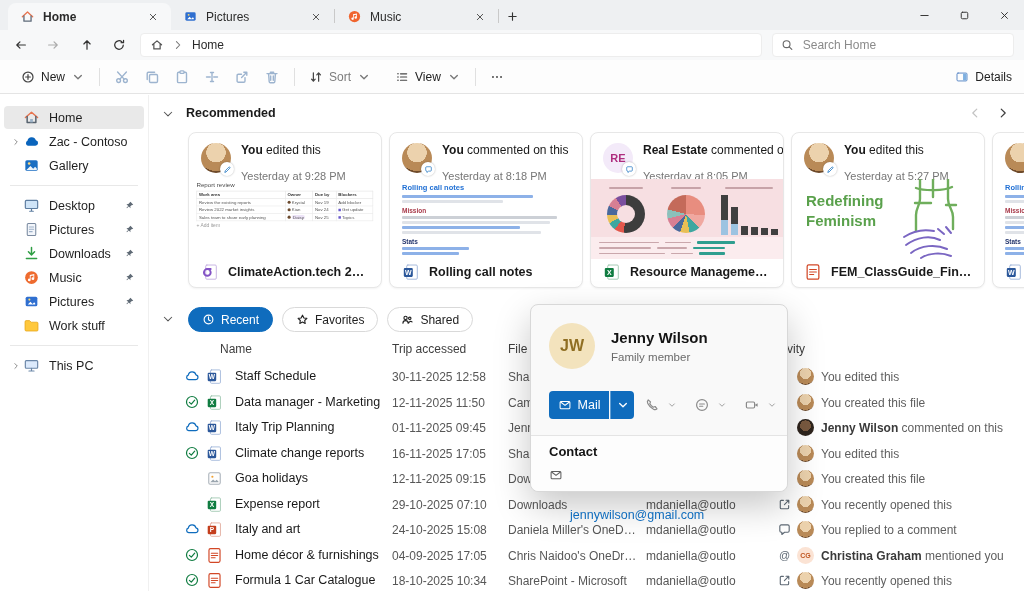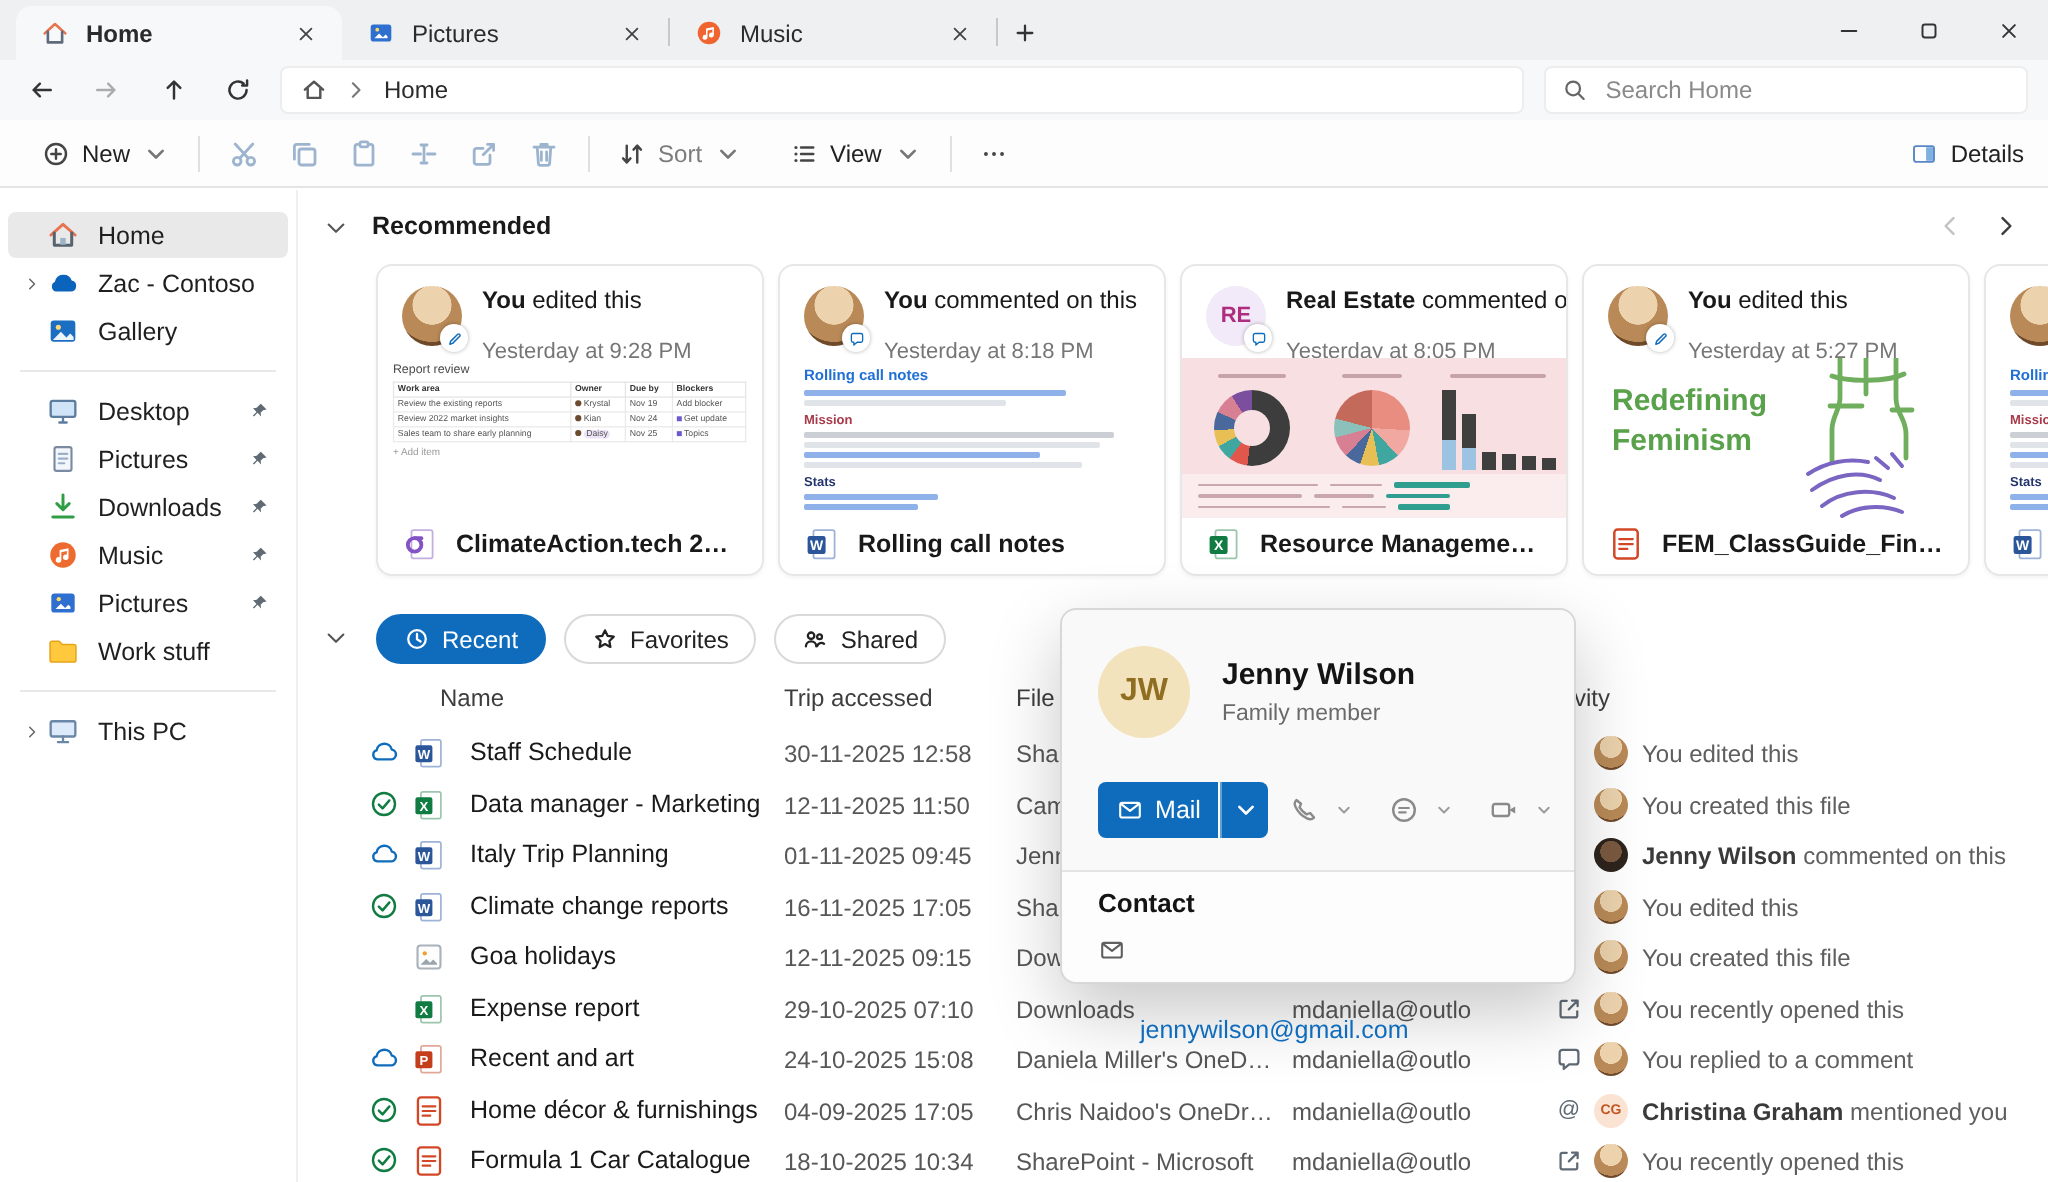--- a/index.html
+++ b/index.html
@@ -998,21 +998,21 @@
               <path d="M4.7 11.7h6.8a2.45 2.45 0 0 0 .45-4.86A3.9 3.9 0 0 0 4.3 7.2a2.3 2.3 0 0 0 .4 4.5z" stroke-width="1.2"></path>
             </svg>
           </span>
           <span class="fcell ftype">
             <svg viewBox="0 0 16 16" width="100%" height="100%" fill="none" stroke="currentColor" stroke-width="1.4" stroke-linecap="round" stroke-linejoin="round">
               <rect x="4.2" y="1.8" width="9.4" height="12.6" rx="1" fill="#fff" stroke="#e0a898" stroke-width=".8"></rect>
               <rect x="1.6" y="4.4" width="8" height="8" rx="1" fill="#c43e1c" stroke="none"></rect>
               <text x="5.6" y="10.7" font-size="6.2" fill="#fff" font-weight="bold" text-anchor="middle" stroke="none" font-family="sans-serif">P</text>
             </svg>
           </span>
-          <span class="fcell fname">Recent and art</span>
+          <span class="fcell fname">Italy and art</span>
           <span class="fcell fdate">24-10-2025 15:08</span>
           <span class="fcell floc">Daniela Miller's OneDrive -...</span>
           <span class="fcell fshared">mdaniella@outlo...</span>
           <span class="fcell find">
             <svg viewBox="0 0 16 16" width="100%" height="100%" fill="none" stroke="currentColor" stroke-width="1.4" stroke-linecap="round" stroke-linejoin="round">
               <path d="M3 4.6a1.5 1.5 0 0 1 1.5-1.5h7A1.5 1.5 0 0 1 13 4.6v4.8a1.5 1.5 0 0 1-1.5 1.5H8.1l-2.9 2.4v-2.4H4.5A1.5 1.5 0 0 1 3 9.4z" stroke-width="1.2"></path>
             </svg>
           </span>
           <span class="fcell favatar "></span>
           <span class="fcell fact">You replied to a comment</span>

